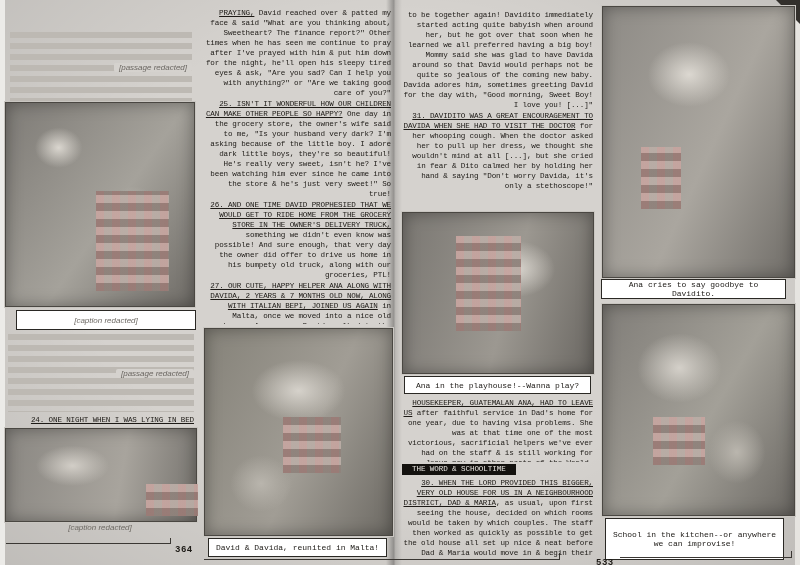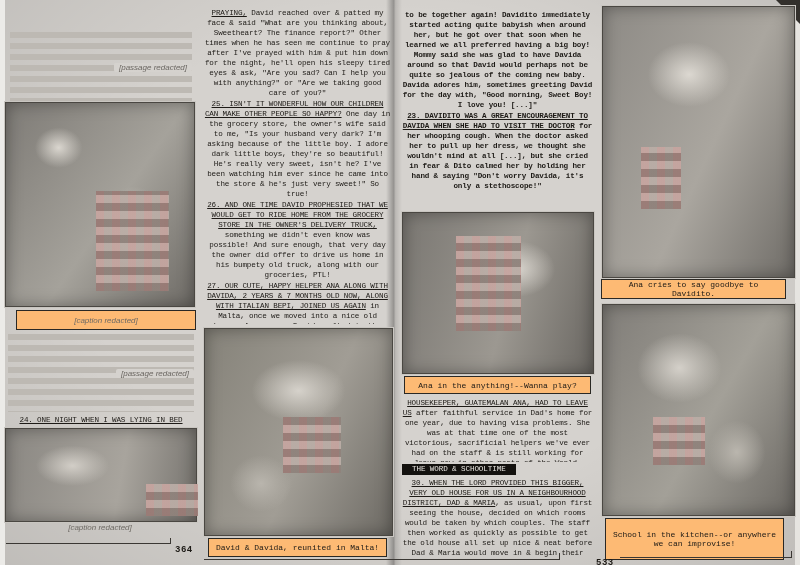--- a/index.html
+++ b/index.html
@@ -7,21 +7,21 @@
           font-family:"Liberation Mono","DejaVu Sans Mono",monospace;color:#1d1a16;}
   .screen::before{content:"";position:absolute;inset:0;pointer-events:none;
           background:radial-gradient(ellipse at 50% 45%, rgba(0,0,0,0) 55%, rgba(0,0,0,0.10) 100%);}
   .edge-left{position:absolute;left:0;top:0;width:5px;height:565px;background:#ecebe8;}
   .edge-right{position:absolute;right:0;top:0;width:5px;height:565px;background:#e6e4e0;}
   .gutter{position:absolute;left:386px;top:0;width:16px;height:565px;
           background:linear-gradient(90deg, rgba(0,0,0,0) 0%, rgba(0,0,0,0.30) 48%, rgba(0,0,0,0.12) 60%, rgba(0,0,0,0) 100%);}
   .corner-fold{position:absolute;right:0;top:0;width:0;height:0;
           border-left:24px solid transparent;border-top:24px solid #33302c;}
 
-  .txt{position:absolute;font-size:7.6px;line-height:10px;letter-spacing:-0.15px;overflow:hidden;text-align:center;}
+  .txt{position:absolute;font-size:7.6px;line-height:10px;letter-spacing:-0.15px;overflow:hidden;text-align:right;}
   .txt p{margin:0 0 1px 0;}
   .u{text-decoration:underline;text-underline-offset:1px;}
 
   .photo{position:absolute;background-color:#918f8b;border:1px solid #4a4742;
          box-shadow:inset 0 0 16px rgba(0,0,0,0.35), 0 0 0 1px #c9c6c1;}
   .p1{background-image:radial-gradient(closest-side at 28% 22%, #dad6cf 0%, rgba(218,214,207,0) 45%),
        radial-gradient(closest-side at 68% 62%, #cfcbc3 0%, rgba(207,203,195,0) 55%),
        linear-gradient(125deg,#7e7b76 0%,#a5a29b 55%,#6e6b66 100%);}
   .p2{background-image:radial-gradient(closest-side at 35% 40%, #d2cec7 0%, rgba(210,206,199,0) 55%),
        linear-gradient(100deg,#8a8782 0%,#a8a49d 60%,#76736e 100%);}
@@ -32,21 +32,21 @@
        linear-gradient(105deg,#7a7772 0%,#9c9891 55%,#6a6762 100%);}
   .p5{background-image:radial-gradient(closest-side at 45% 25%, #dcd8d1 0%, rgba(220,216,209,0) 48%),
        linear-gradient(115deg,#8d8a85 0%,#aaa69f 55%,#706d68 100%);}
   .p6{background-image:radial-gradient(closest-side at 40% 30%, #d4d0c9 0%, rgba(212,208,201,0) 55%),
        radial-gradient(closest-side at 70% 70%, #bab6ae 0%, rgba(186,182,174,0) 50%),
        linear-gradient(120deg,#807d78 0%,#a3a098 55%,#6b6863 100%);}
   .mosaic{position:absolute;background-color:#b5a29c;opacity:0.95;
        background-image:repeating-linear-gradient(0deg, rgba(40,35,30,0.22) 0 8px, rgba(255,250,245,0.16) 8px 16px),
                         repeating-linear-gradient(90deg, rgba(196,128,124,0.38) 0 8px, rgba(158,150,140,0.34) 8px 16px);}
 
-  .cap{position:absolute;background:#fdba74;border:1px solid #2a2824;
+  .cap{position:absolute;background:#ffffff;border:1px solid #2a2824;
        font-size:8px;line-height:9px;display:flex;align-items:center;justify-content:center;
        text-align:center;padding:1px 3px;box-sizing:border-box;}
   .cap-plain{position:absolute;font-size:8px;line-height:9.5px;text-align:center;}
   .redact-note{font-family:"Liberation Sans","DejaVu Sans",sans-serif;font-style:italic;color:#6e6a64;}
 
   .redactblk{position:absolute;display:flex;align-items:center;justify-content:flex-end;
        background:repeating-linear-gradient(180deg, #bdb9b3 0 6px, rgba(0,0,0,0) 6px 11px);}
   .redactblk span{font-family:"Liberation Sans","DejaVu Sans",sans-serif;font-style:italic;
        font-size:8px;color:#6b6762;background:#d5d2ce;padding:0 5px;border-radius:2px;}
 
@@ -114,31 +114,31 @@
     <div class="cap" style="left:208px;top:538px;width:179px;height:19px;">
       <span>David &amp; Davida, reunited in Malta!</span>
     </div>
 
     <div class="bline" style="left:204px;top:559px;width:356px;"></div>
     <div class="btick" style="left:559px;top:553px;"></div>
   </div>
 
   <div>
 
-    <div class="txt" style="left:402px;top:10px;width:191px;height:200px;font-weight:bold;">
+    <div class="txt" style="left:402px;top:10px;width:191px;height:200px;">
       <p><span>to be together again! Davidito immediately started acting quite babyish when around her, but he got over that soon when he learned we all preferred having a big boy! Mommy said she was glad to have Davida around so that David would perhaps not be quite so jealous of the coming new baby. Davida adores him, sometimes greeting David for the day with, "Good morning, Sweet Boy! I love you! [...]"</span></p>
-      <p><span class="u">23. DAVIDITO WAS A GREAT ENCOURAGEMENT TO DAVIDA WHEN SHE HAD TO VISIT THE DOCTOR</span><span> for her whooping cough. When the doctor asked her to pull up her dress, we thought she wouldn't mind at all [...], but she cried in fear &amp; Dito calmed her by holding her hand &amp; saying "Don't worry Davida, it's only a stethoscope!"</span></p>
+      <p><span class="u">31. DAVIDITO WAS A GREAT ENCOURAGEMENT TO DAVIDA WHEN SHE HAD TO VISIT THE DOCTOR</span><span> for her whooping cough. When the doctor asked her to pull up her dress, we thought she wouldn't mind at all [...], but she cried in fear &amp; Dito calmed her by holding her hand &amp; saying "Don't worry Davida, it's only a stethoscope!"</span></p>
     </div>
 
     <div class="photo p4" style="left:402px;top:212px;width:190px;height:160px;">
       <div class="mosaic" style="left:53px;top:23px;width:65px;height:95px;"></div>
     </div>
 
     <div class="cap" style="left:404px;top:376px;width:187px;height:18px;">
-      <span>Ana in the anything!--Wanna play?</span>
+      <span>Ana in the playhouse!--Wanna play?</span>
     </div>
 
     <div class="txt" style="left:402px;top:398px;width:191px;height:64px;">
       <p><span class="u">HOUSEKEEPER, GUATEMALAN ANA, HAD TO LEAVE US</span><span> after faithful service in Dad's home for one year, due to having visa problems. She was at that time one of the most victorious, sacrificial helpers we've ever had on the staff &amp; is still working for Jesus now in other parts of the World.</span></p>
     </div>
 
     <div class="bar" style="left:402px;top:464px;">
       <span>THE WORD &amp; SCHOOLTIME</span>
     </div>
 

